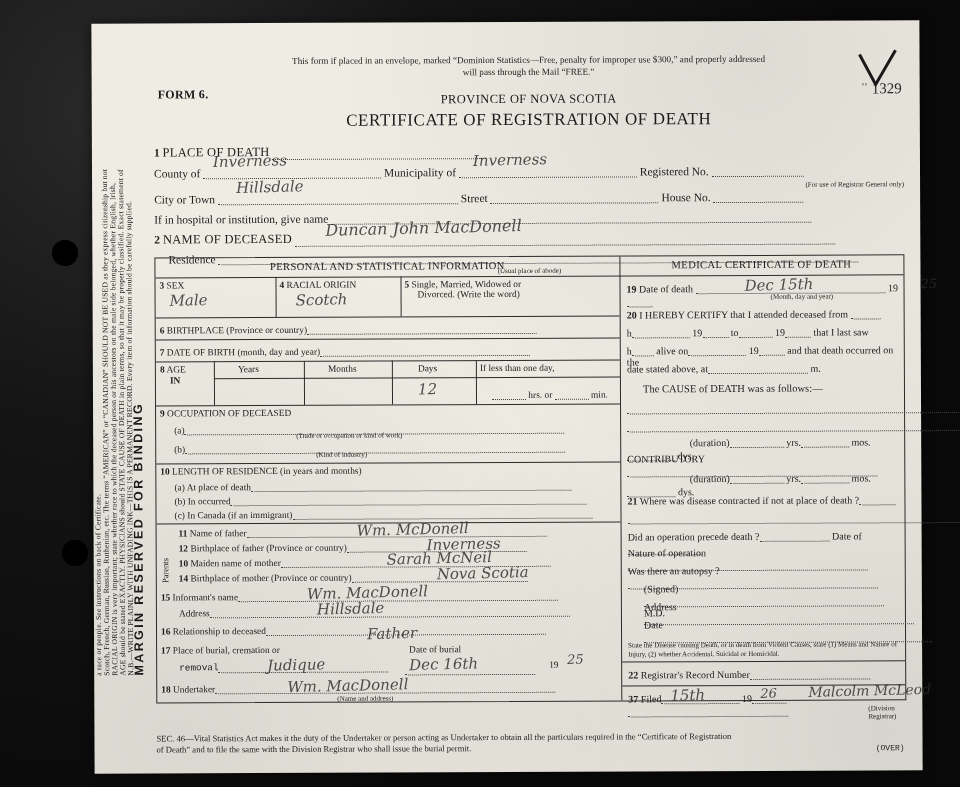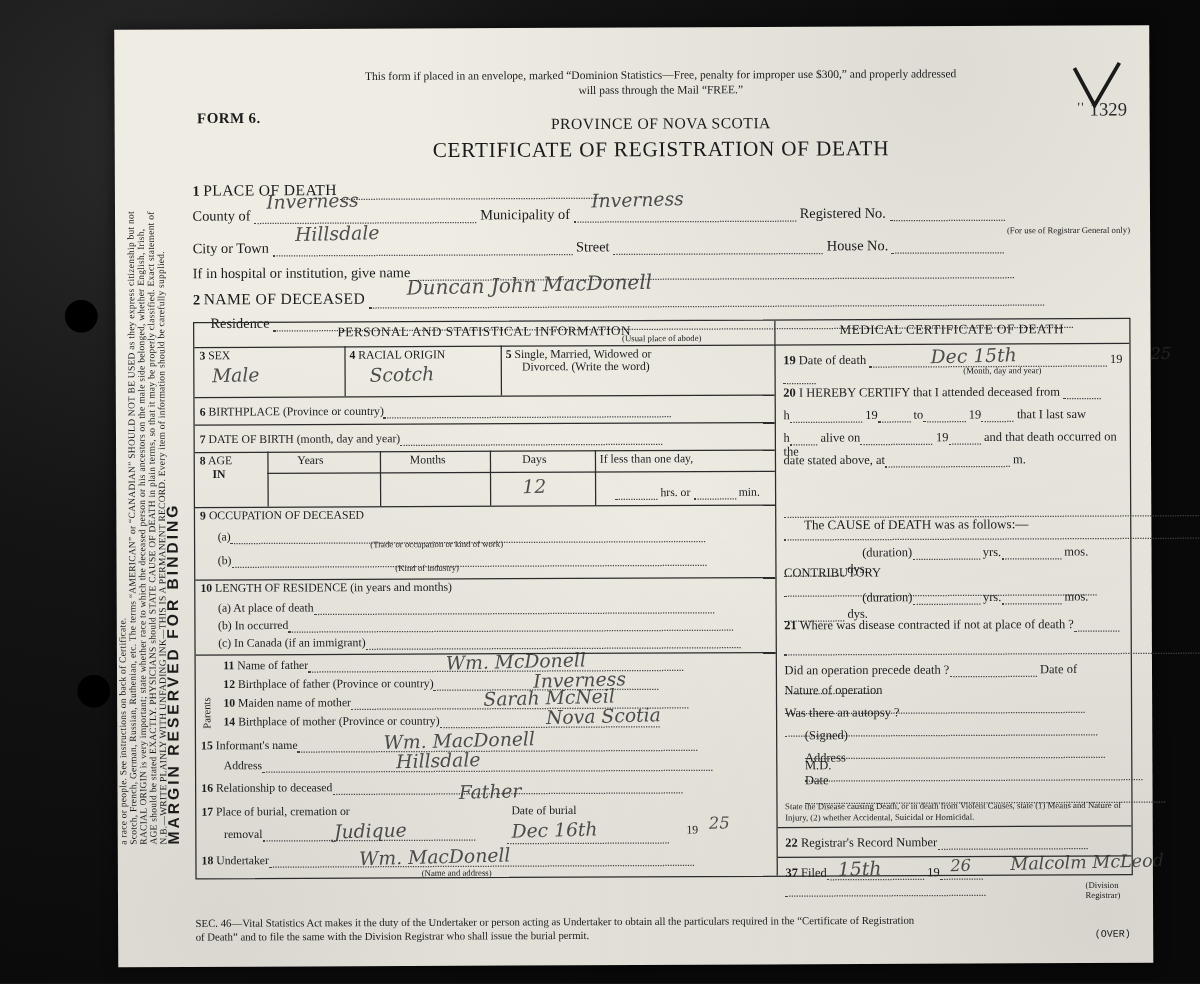--- a/index.html
+++ b/index.html
@@ -329,21 +329,21 @@
           <div class="hand" style="position:absolute;left:160px;top:13px;">Hillsdale</div>
         </div>
 
         <div class="cellrow" style="top:344px;height:24px;border-bottom:none;">
           <div class="cl" style="left:4px;top:2px;"><span class="num">16</span> <span>Relationship to deceased</span><span class="dotline" style="width:280px;"></span></div>
           <div class="hand" style="position:absolute;left:210px;top:4px;">Father</div>
         </div>
 
         <div class="cellrow" style="top:368px;height:34px;border-bottom:none;">
           <div class="cl" style="left:4px;top:0px;"><span class="num">17</span> <span>Place of burial, cremation or</span></div>
-          <div class="cl" style="left:22px;top:15px;"><span>removal</span><span class="dotline" style="width:170px;"></span></div>
+          <div class="cl" style="left:22px;top:15px;font-family:Liberation Mono, monospace;"><span>removal</span><span class="dotline" style="width:170px;"></span></div>
           <div class="hand" style="position:absolute;left:110px;top:11px;">Judique</div>
           <div class="cl" style="left:252px;top:0px;">Date of burial</div>
           <div class="cl" style="left:248px;top:18px;"><span class="dotline" style="width:130px;"></span></div>
           <div class="hand" style="position:absolute;left:252px;top:11px;">Dec 16th</div>
           <div class="cl" style="left:392px;top:16px;"><span>19</span></div>
           <div class="hand" style="position:absolute;left:410px;top:8px;font-size:13px;">25</div>
         </div>
 
         <div class="cellrow" style="top:402px;height:30px;border-bottom:none;">
           <div class="cl" style="left:4px;top:2px;"><span class="num">18</span> <span>Undertaker</span><span class="dotline" style="width:340px;"></span></div>
@@ -381,21 +381,21 @@
           <span>h</span><span class="dotline" style="width:22px;"></span>
           <span>alive on</span><span class="dotline" style="width:58px;"></span>
           <span>19</span><span class="dotline" style="width:26px;"></span>
           <span>and that death occurred on the</span>
         </div>
         <div class="rtxt" style="left:6px;top:86px;">
           <span>date stated above, at</span><span class="dotline" style="width:100px;"></span>
           <span>m.</span>
         </div>
 
-        <div class="rtxt" style="left:22px;top:108px;font-size:10.5px;margin-top:32px;">The CAUSE of DEATH was as follows:—</div>
+        <div class="rtxt" style="left:22px;top:108px;font-size:10.5px;">The CAUSE of DEATH was as follows:—</div>
 
         <div class="rtxt" style="left:6px;top:126px;"><span class="dotline" style="width:340px;"></span></div>
         <div class="rtxt" style="left:6px;top:144px;"><span class="dotline" style="width:340px;"></span></div>
 
         <div class="rtxt" style="left:6px;top:160px;">
           <span style="display:inline-block;width:60px;"></span>
           <span>(duration)</span><span class="dotline" style="width:54px;"></span>
           <span>yrs.</span><span class="dotline" style="width:48px;"></span>
           <span>mos.</span><span class="dotline" style="width:48px;"></span>
           <span>dys.</span>

